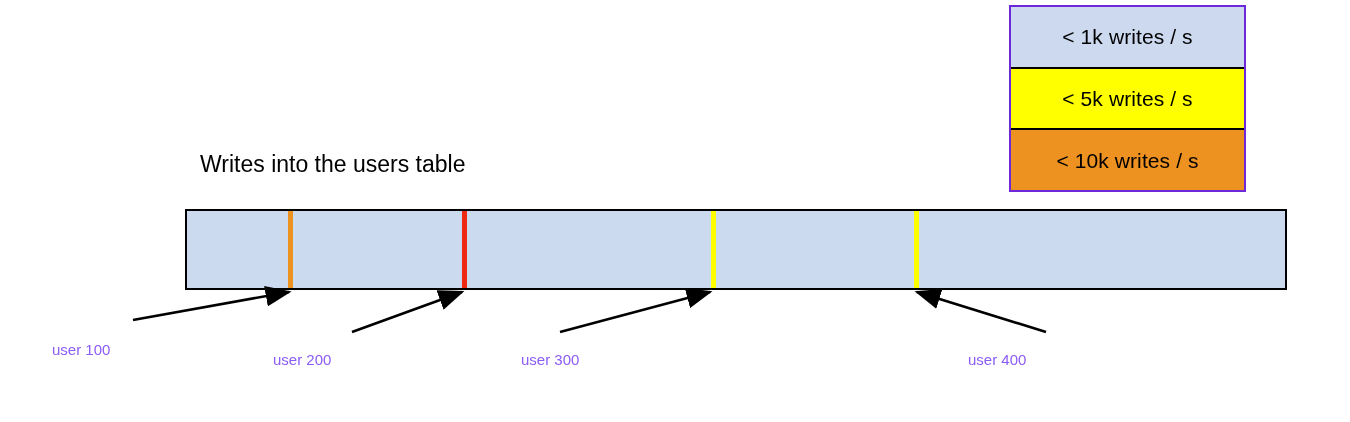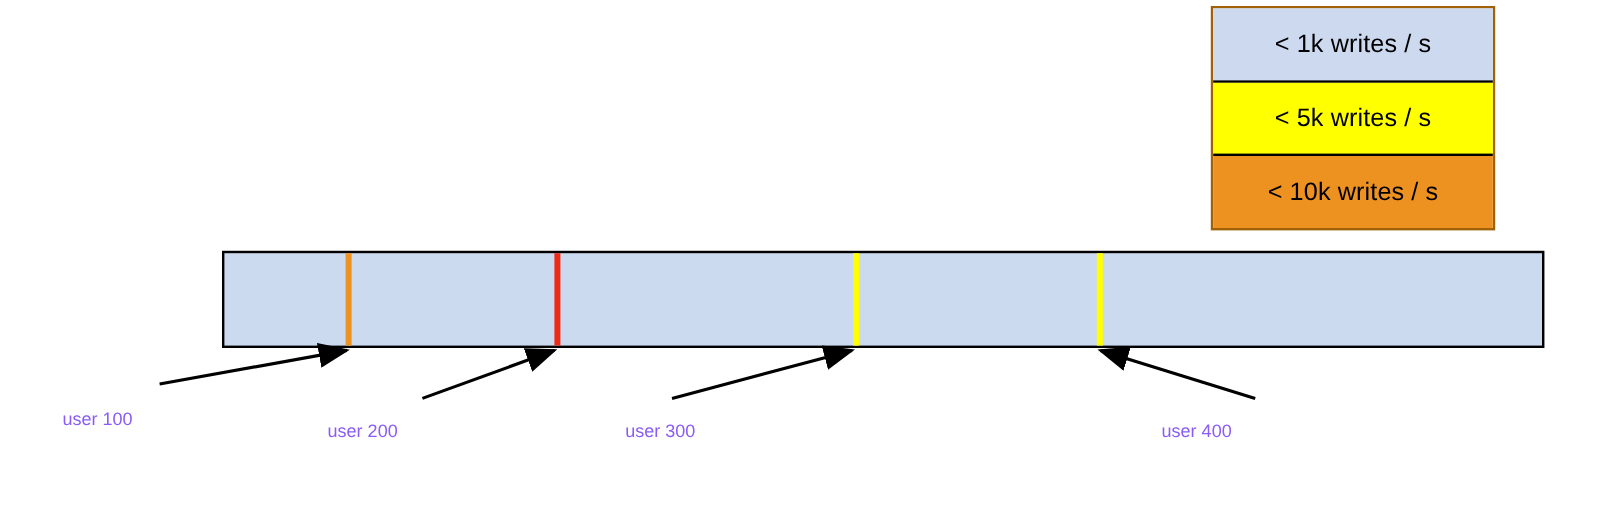--- a/index.html
+++ b/index.html
@@ -19,21 +19,21 @@
     overflow: hidden;
   }
 
   
   #legend {
     position: absolute;
     left: 1009px;
     top: 5px;
     width: 237px;
     height: 187px;
-    border: 2px solid #a16207;
+    border: 2px solid #6d28d9;
     box-sizing: border-box;
     display: flex;
     flex-direction: column;
   }
   .legend-row {
     flex: 1 1 0;
     display: flex;
     align-items: center;
     justify-content: center;
     border-bottom: 2px solid #000000;
@@ -106,20 +106,21 @@
       <span>&lt; 1k writes / s</span>
     </div>
     <div class="legend-row" style="background: rgb(255, 255, 0); align-items: center;">
       <span>&lt; 5k writes / s</span>
     </div>
     <div class="legend-row" style="background: rgb(237, 145, 33);">
       <span>&lt; 10k writes / s</span>
     </div>
   </div>
 
+  <div id="chart-title">Writes into the users table</div>
 
   <div id="table-bar" style="left: 185px; top: 209px; width: 1102px; height: 81px; background: rgb(204, 218, 239);">
     <div class="write-stripe" style="background: rgb(237, 145, 33); left: 101px;"></div>
     <div class="write-stripe" style="background: rgb(238, 42, 20); left: 275px;"></div>
     <div class="write-stripe" style="background: rgb(255, 255, 0); left: 524px;"></div>
     <div class="write-stripe" style="background: rgb(255, 255, 0); left: 727px;"></div>
   </div>
 
   <svg id="arrow-layer" viewBox="0 0 1350 422" width="1350" height="422" xmlns="http://www.w3.org/2000/svg">
     <defs>

